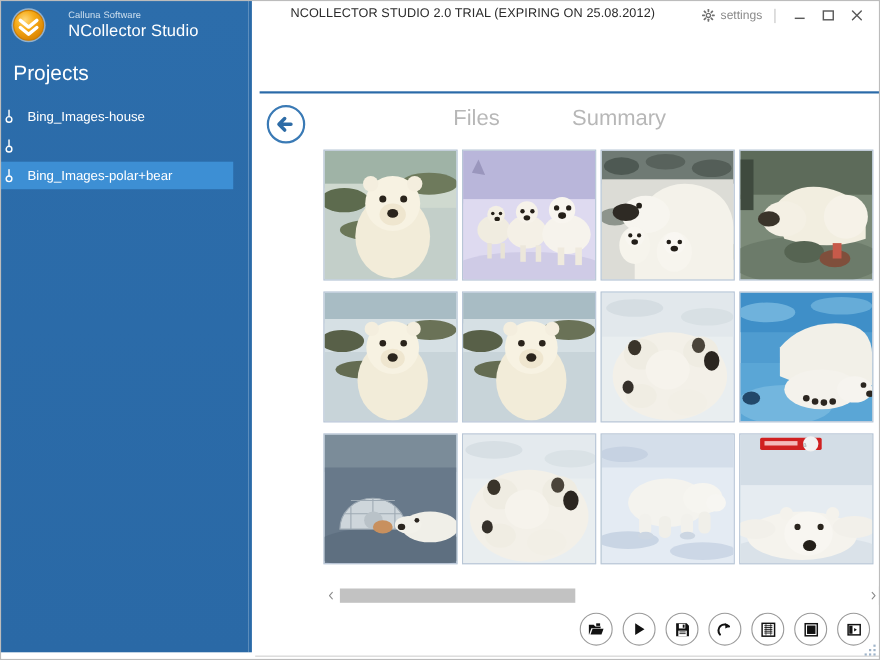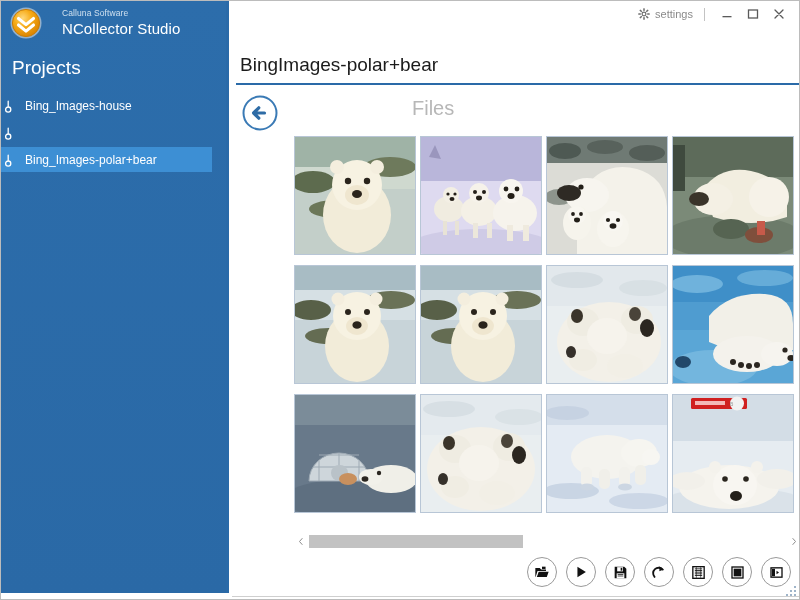--- a/index.html
+++ b/index.html
@@ -351,20 +351,21 @@
           <svg viewBox="0 0 13 13" width="13" height="13">
             <path d="M4.2 1.2 L4.2 7.0 A2.6 2.6 0 1 0 6.8 9.6 A2.6 2.6 0 0 0 4.2 7.0" fill="none" stroke="#ffffff" stroke-width="1.3" stroke-linecap="round"></path>
           </svg>
         </span>
         <span class="proj-label">Bing_Images-polar+bear</span>
       </li>
     </ul>
   </div>
 
   <div id="titlebar">
+    <div id="titlebar-text">NCOLLECTOR STUDIO 2.0 TRIAL (EXPIRING ON 25.08.2012)</div>
 
     <div id="titlebar-right">
       <div id="settings-btn">
         <span class="gear-ic">
           <svg viewBox="0 0 14 14" width="12" height="12">
             <g fill="#6e6e6e">
               <circle cx="7" cy="7" r="2.9"></circle>
               <rect x="6.1" y="0.2" width="1.8" height="3.2" rx="0.5"></rect>
               <rect x="6.1" y="10.6" width="1.8" height="3.2" rx="0.5"></rect>
               <rect x="0.2" y="6.1" width="3.2" height="1.8" rx="0.5"></rect>
@@ -395,32 +396,32 @@
       <div class="wbtn">
         <svg viewBox="0 0 12 12" width="12" height="12">
           <path d="M2 2 L10 10 M10 2 L2 10" stroke="#5a5a5a" stroke-width="1.3" fill="none" stroke-linecap="round"></path>
         </svg>
       </div>
     </div>
   </div>
 
   <div id="main">
 
-    <div id="page-title">BingImages-polar+bear</div>
     <div id="title-rule"></div>
 
     <div id="tabbar">
       <div id="back-btn">
         <svg viewBox="0 0 38 38" width="38" height="38">
           <circle cx="19" cy="19" r="16.5" fill="#ffffff" stroke="#3a7ab5" stroke-width="2"></circle>
           <path d="M23.5 19 L13.8 19 M17.8 13.8 L12.6 19 L17.8 24.2" fill="none" stroke="#2e6ca6" stroke-width="3.2" stroke-linecap="round" stroke-linejoin="round"></path>
         </svg>
       </div>
       <div class="tab active" id="tab-images">Images</div>
       <div class="tab inactive" id="tab-files">Files</div>
+      <div class="tab inactive" id="tab-summary">Summary</div>
     </div>
 
     <div id="grid">
 
       <div class="thumb-row">
         <div class="thumb">
           <svg viewBox="0 0 120 117" preserveAspectRatio="none">
             <rect width="120" height="117" fill="#b9c8c2"></rect>
             <rect y="0" width="120" height="34" fill="#9fb3a6"></rect>
             <rect y="30" width="120" height="26" fill="#cfd9cf"></rect>

